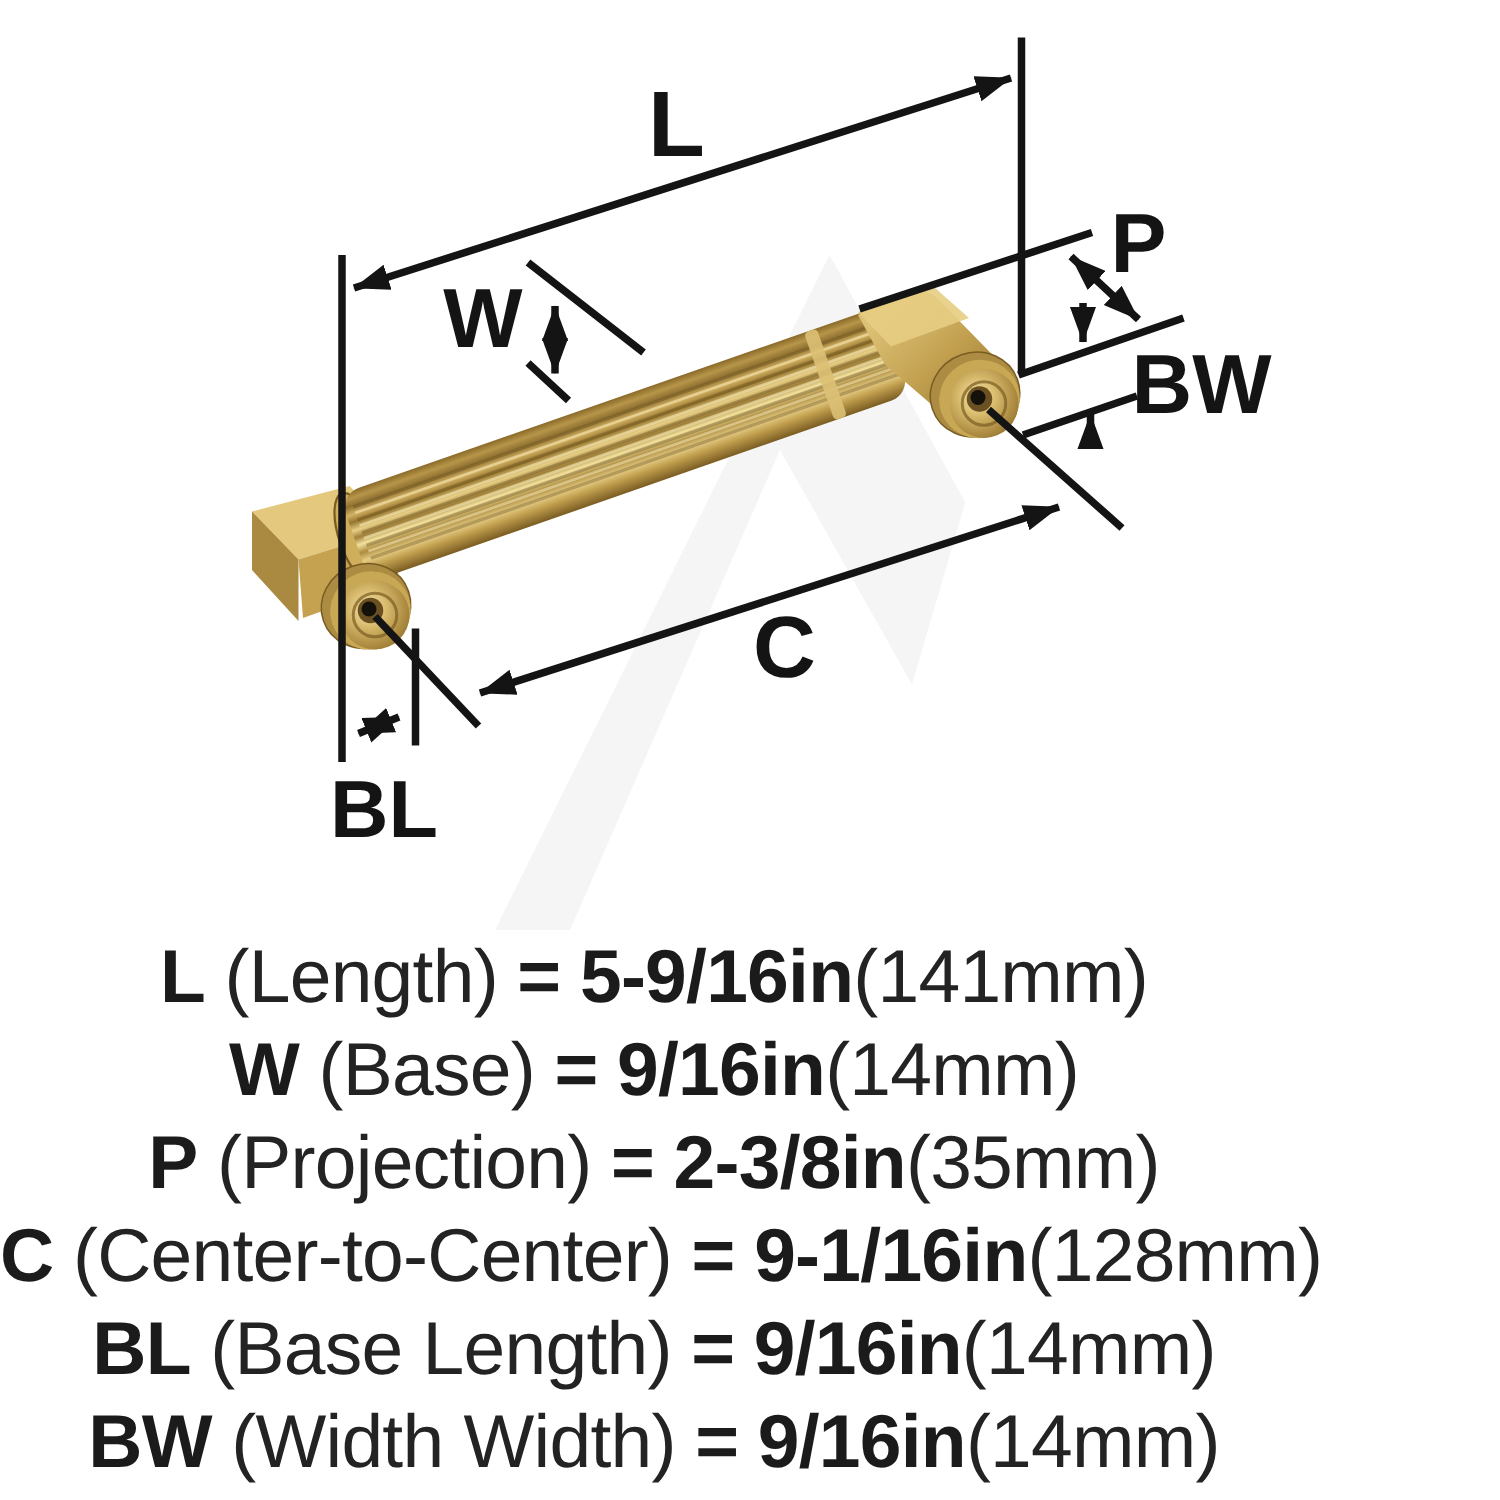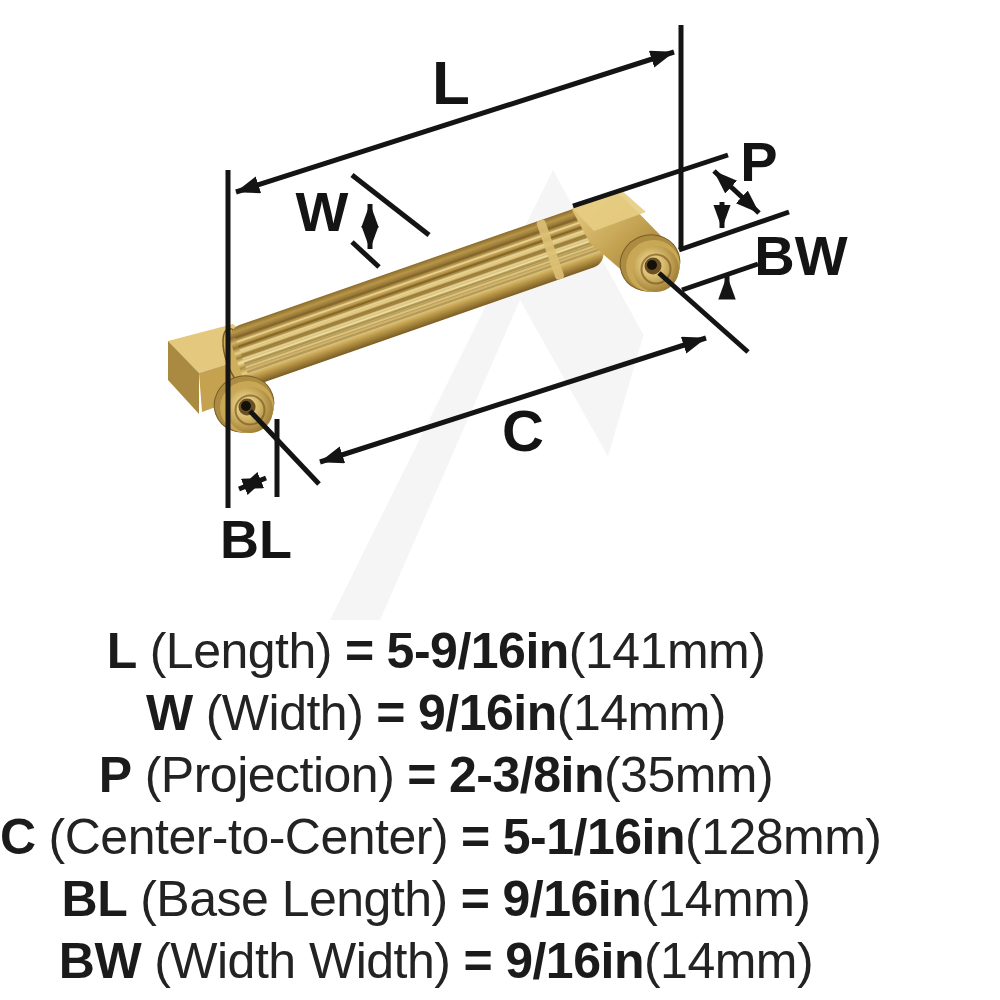--- a/index.html
+++ b/index.html
@@ -140,27 +140,27 @@
     <text class="dim-label" x="523" y="451" font-size="58">C</text>
     <text class="dim-label" x="256" y="558" font-size="54">BL</text>
   </g>
 </svg>
 
 <div>
   <div class="legend" style="top:620px">
     <span class="sym">L</span><span class="name">(Length)</span><span class="eq">=</span><span class="val">5-9/16in</span><span class="metric">(141mm)</span>
   </div>
   <div class="legend" style="top:682px">
-    <span class="sym">W</span><span class="name">(Width)</span><span class="eq">=</span><span class="val">9/16in</span><span class="metric">(14mm)</span>
+    <span class="sym">W</span><span class="name">(Base)</span><span class="eq">=</span><span class="val">9/16in</span><span class="metric">(14mm)</span>
   </div>
   <div class="legend" style="top:744px">
     <span class="sym">P</span><span class="name">(Projection)</span><span class="eq">=</span><span class="val">2-3/8in</span><span class="metric">(35mm)</span>
   </div>
   <div class="legend" style="top:806px">
-    <span class="sym">C</span><span class="name">(Center-to-Center)</span><span class="eq">=</span><span class="val">5-1/16in</span><span class="metric">(128mm)</span>
+    <span class="sym">C</span><span class="name">(Center-to-Center)</span><span class="eq">=</span><span class="val">9-1/16in</span><span class="metric">(128mm)</span>
   </div>
   <div class="legend" style="top:868px">
     <span class="sym">BL</span><span class="name">(Base Length)</span><span class="eq">=</span><span class="val">9/16in</span><span class="metric">(14mm)</span>
   </div>
   <div class="legend" style="top:930px">
     <span class="sym">BW</span><span class="name">(Width Width)</span><span class="eq">=</span><span class="val">9/16in</span><span class="metric">(14mm)</span>
   </div>
 </div>
 </div>
 

